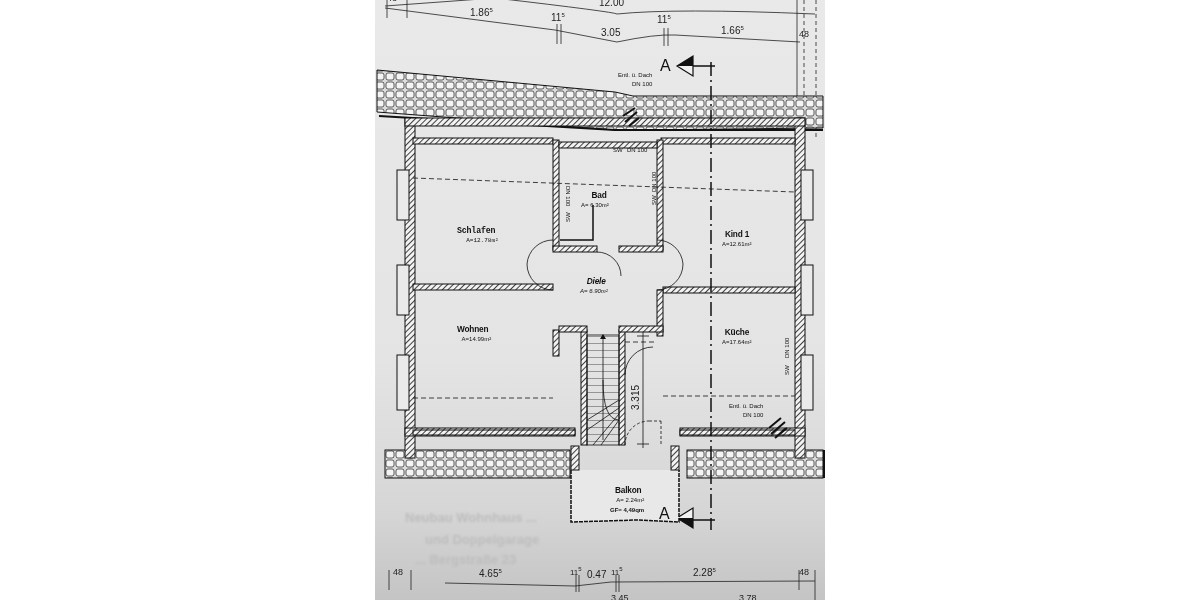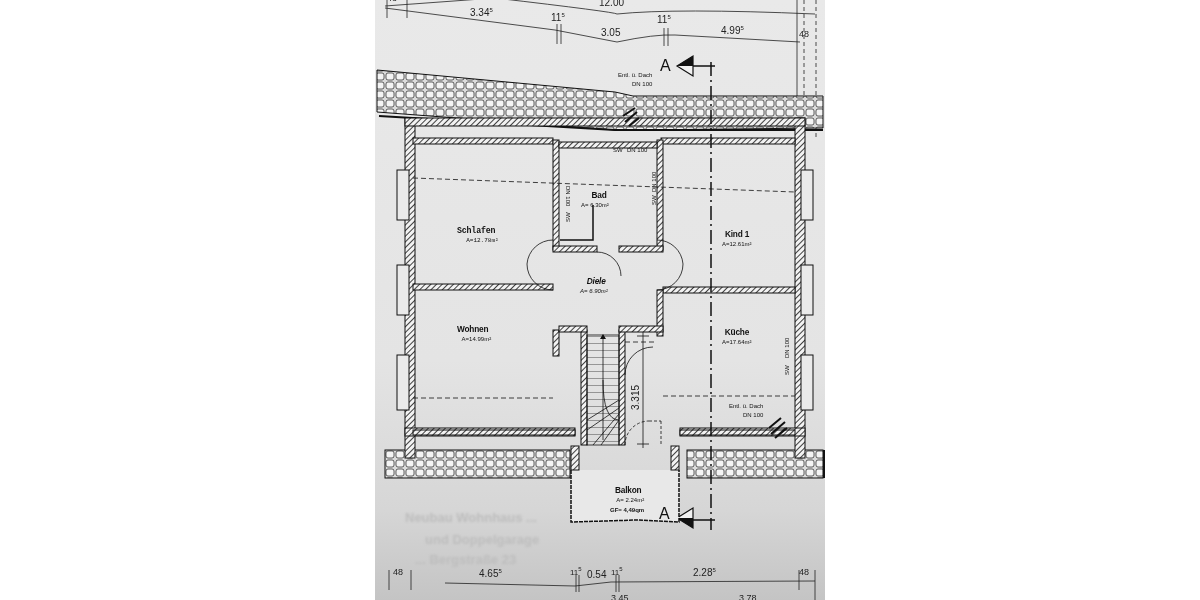--- a/index.html
+++ b/index.html
@@ -169,25 +169,25 @@
       <line x1="424" y1="570" x2="424" y2="590"></line>
         <line x1="440" y1="570" x2="440" y2="600"></line>
     </g>
   </svg>
 
   <div class="ghost" style="left:30px;top:510px;">Neubau Wohnhaus ...</div>
   <div class="ghost" style="left:50px;top:532px;">und Doppelgarage</div>
   <div class="ghost" style="left:40px;top:552px;">... Bergstraße 23</div>
 
   <div class="lbl dim" style="left:224px;top:-2px;">12.00</div>
-  <div class="lbl dim" style="left:95px;top:7px;"><span>3.34</span><sup>5</sup></div>
+  <div class="lbl dim" style="left:95px;top:7px;"><span>1.86</span><sup>5</sup></div>
   <div class="lbl dim" style="left:176px;top:12px;"><span>11</span><sup>5</sup></div>
   <div class="lbl dim" style="left:226px;top:28px;"><span>3.05</span></div>
   <div class="lbl dim" style="left:282px;top:14px;"><span>11</span><sup>5</sup></div>
-  <div class="lbl dim" style="left:346px;top:25px;"><span>4.99</span><sup>5</sup></div>
+  <div class="lbl dim" style="left:346px;top:25px;"><span>1.66</span><sup>5</sup></div>
   <div class="lbl dim" style="left:424px;top:30px;font-size:9px;">48</div>
   <div class="lbl dim" style="left:12px;top:-6px;font-size:9px;">48</div>
 
   <div class="lbl sec" style="left:285px;top:58px;">A</div>
   <div class="lbl sec" style="left:284px;top:506px;">A</div>
 
   <div class="lbl small" style="left:243px;top:72px;">
       <div>Entl. ü. Dach</div>
       <div style="margin-top:3px">DN 100</div>
     </div>
@@ -233,19 +233,19 @@
       <div class="room">Balkon</div>
       <div class="area" style="margin-top:2px">A=  2.24m²</div>
       <div class="area" style="margin-top:4px;font-weight:bold;">GF= 4,49qm</div>
     </div>
 
   <div class="lbl dim vertccw" style="left:256px;top:410px;">3.315</div>
 
   <div class="lbl dim" style="left:18px;top:568px;font-size:9px;">48</div>
   <div class="lbl dim" style="left:104px;top:568px;"><span>4.65</span><sup>5</sup></div>
   <div class="lbl dim" style="left:195px;top:566px;font-size:8px;"><span>11</span><sup>5</sup></div>
-  <div class="lbl dim" style="left:212px;top:570px;"><span>0.54</span></div>
+  <div class="lbl dim" style="left:212px;top:570px;"><span>0.47</span></div>
   <div class="lbl dim" style="left:236px;top:566px;font-size:8px;"><span>11</span><sup>5</sup></div>
   <div class="lbl dim" style="left:318px;top:567px;"><span>2.28</span><sup>5</sup></div>
   <div class="lbl dim" style="left:424px;top:568px;font-size:9px;">48</div>
   <div class="lbl dim" style="left:236px;top:594px;font-size:9px;">3.45</div>
   <div class="lbl dim" style="left:364px;top:594px;font-size:9px;">3.78</div>
 </div>
 
 </body></html>

